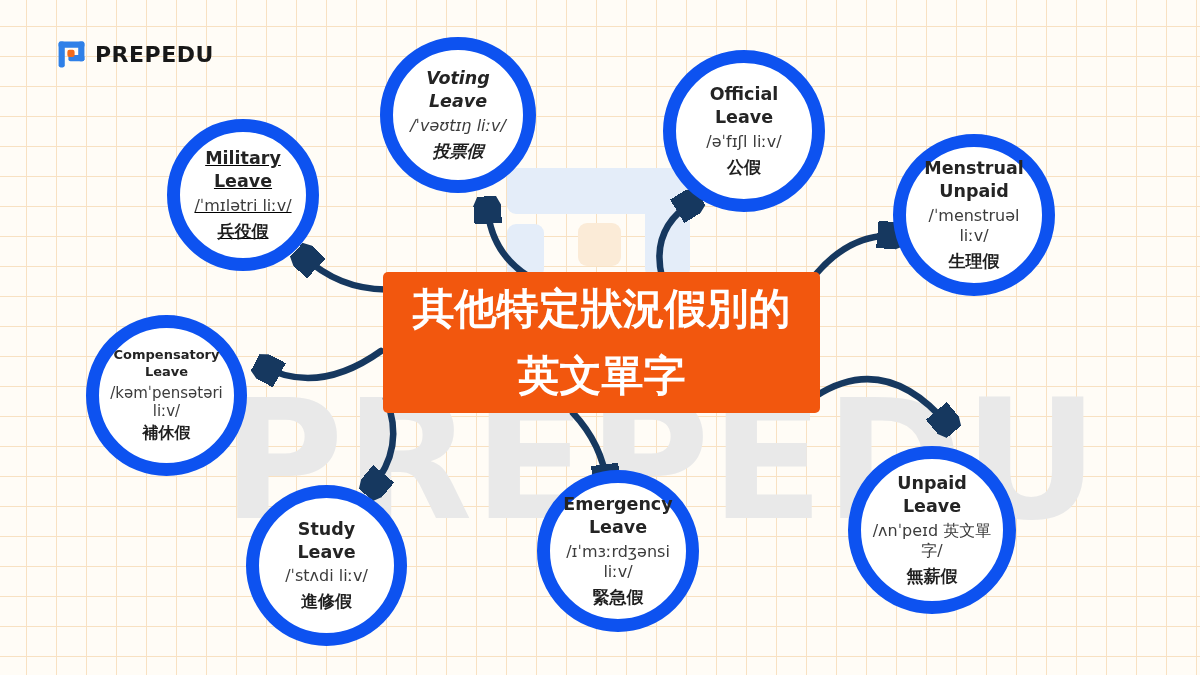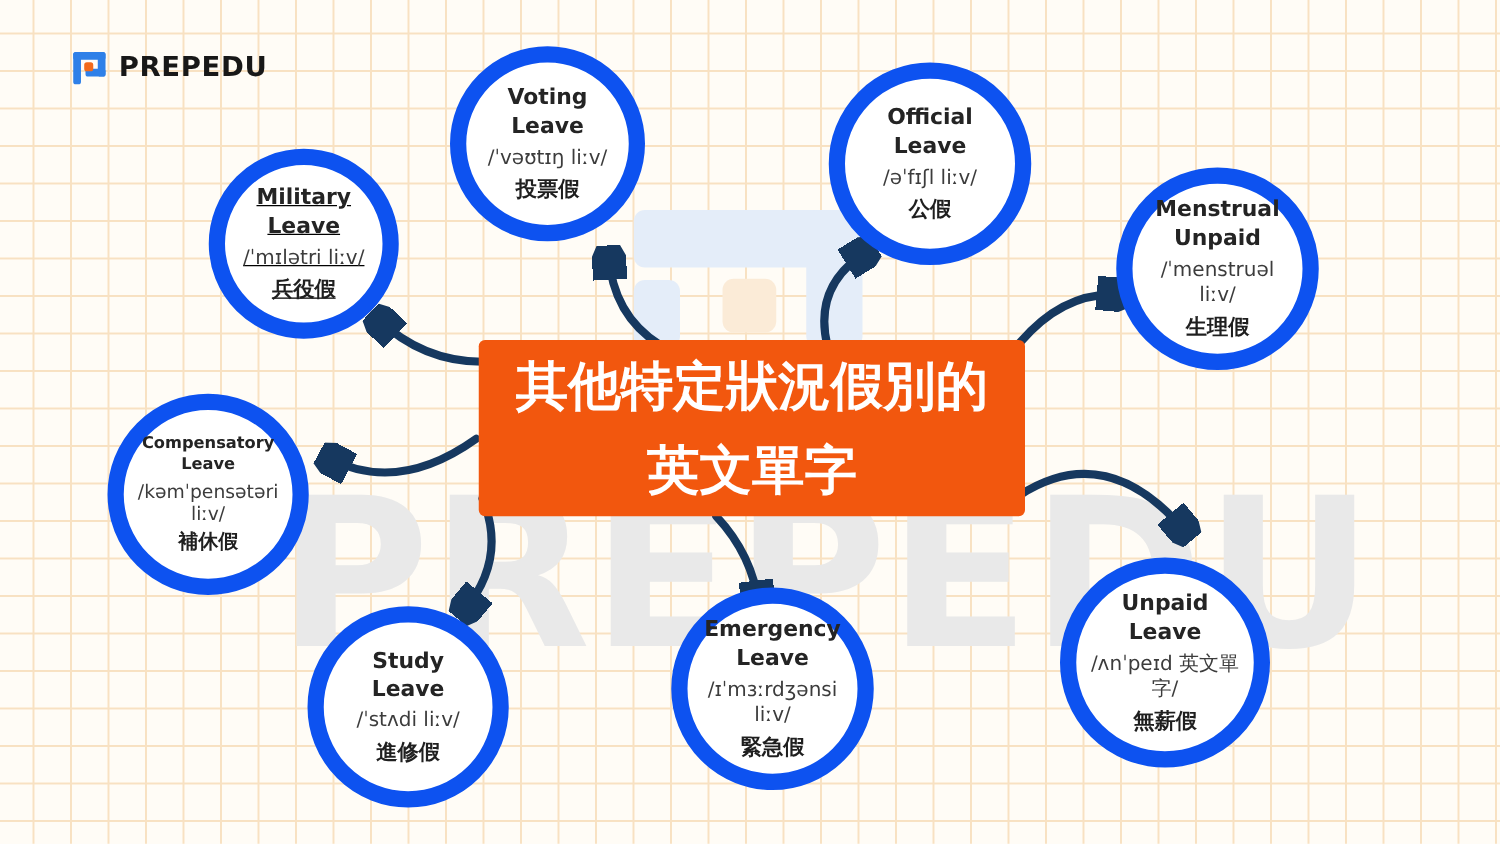--- a/index.html
+++ b/index.html
@@ -44,21 +44,21 @@
   .leave-circle {
     position:absolute; z-index:2; background:#FFFFFF;
     border:13px solid #0D52F0; border-radius:50%;
     display:flex; flex-direction:column; justify-content:center; align-items:center;
     text-align:center; padding:8px;
   }
   .leave-name { font-weight:700; font-size:17.5px; line-height:1.3; color:#242424; white-space:pre-line; }
   .leave-ipa  { font-size:16px; line-height:1.25; color:#3C3C3C; margin-top:3px; }
   .leave-zh   { font-weight:700; font-size:17px; color:#1F1F1F; margin-top:4px; }
   .c-military      { left:167px; top:119px; width:152px; height:152px;text-decoration:underline; }
-  .c-voting        { left:360px; top:37px;  width:156px; height:156px; }
+  .c-voting        { left:380px; top:37px;  width:156px; height:156px;font-style:italic; }
   .c-official      { left:663px; top:50px;  width:162px; height:162px; }
   .c-menstrual     { left:893px; top:134px; width:162px; height:162px; }
   .c-compensatory  { left:86px;  top:315px; width:161px; height:161px; }
   .c-study         { left:246px; top:485px; width:161px; height:161px; }
   .c-emergency     { left:537px; top:470px; width:162px; height:162px; }
   .c-unpaid        { left:848px; top:446px; width:168px; height:168px; }
   .c-compensatory .leave-name { font-size:13px; }
   .c-compensatory .leave-ipa  { font-size:15px; }
   .c-compensatory .leave-zh   { font-size:16px; margin-top:2px; }
 </style>

